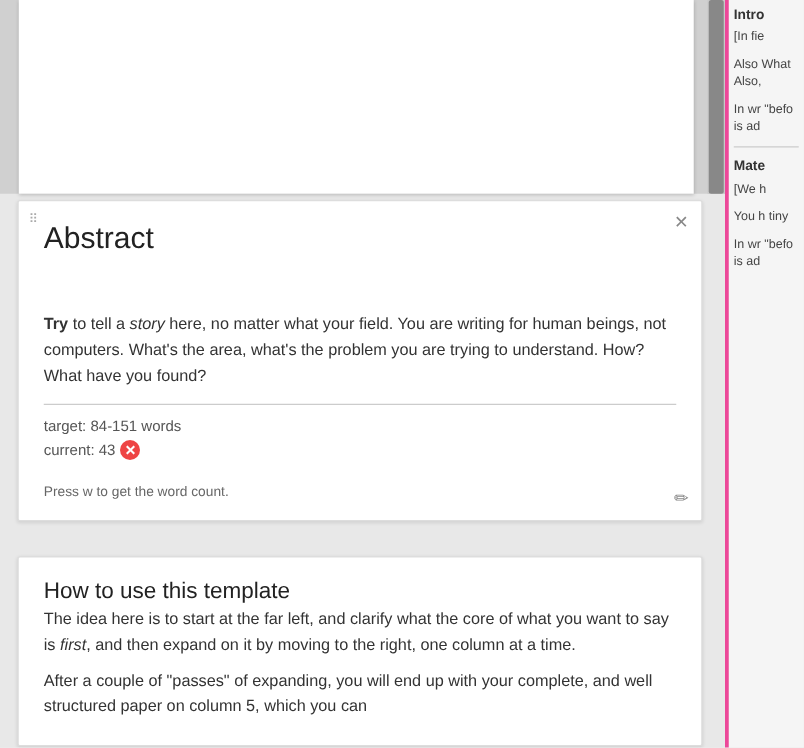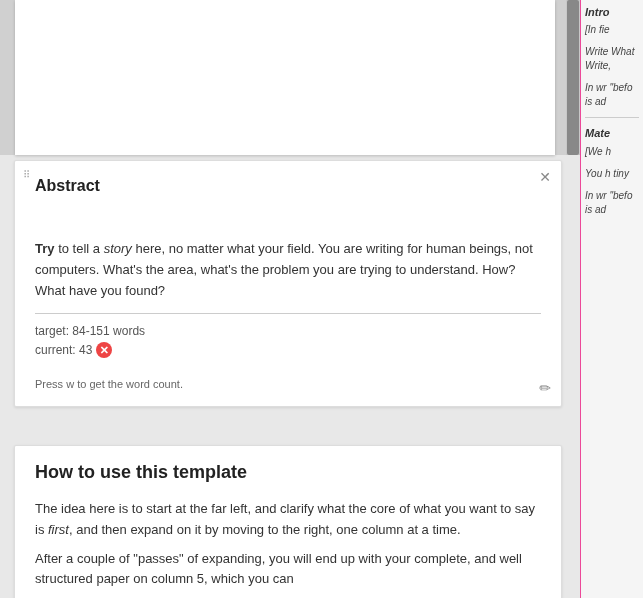--- a/index.html
+++ b/index.html
@@ -103,22 +103,22 @@
       position: absolute;
       top: 8px;
       left: 8px;
       width: 14px;
       height: 14px;
       color: #aaa;
       font-size: 10px;
     }
 
     .abstract-title {
-      font-size: 16px;
-      font-weight: bold;
+      font-size: 24px;
+      font-weight: normal;
       color: #222;
       margin-bottom: 12px;
     }
 
     .abstract-body {
       font-size: 13px;
       color: #333;
       line-height: 1.6;
       margin-bottom: 8px;
       margin-top: 44px;
@@ -190,45 +190,44 @@
       width: 548px;
       background: white;
       border: 1px solid #ddd;
       border-radius: 2px;
       padding: 16px 20px 12px 20px;
       box-shadow: 0 1px 3px rgba(0,0,0,0.1);
     }
 
     .howto-title {
       font-size: 18px;
-      font-weight: bold;
+      font-weight: normal;
       color: #222;
-      margin-bottom: 16px;
+      margin-bottom: 2px;
     }
 
     .howto-body {
       font-size: 13px;
       color: #333;
       line-height: 1.6;
       margin-bottom: 8px;
     }
 
     .howto-body em {
       font-style: italic;
     }
 
     
     .right-panel {
       width: 63px;
       height: 100%;
       background: #f5f5f5;
-      border-left: 1px solid #ec4899;
+      border-left: 3px solid #ec4899;
       overflow: hidden;
       padding: 5px 4px;
-      font-style: italic;
     }
 
     .right-section-title {
       font-size: 11px;
       font-weight: bold;
       color: #333;
       margin-bottom: 4px;
       line-height: 1.3;
     }
 
@@ -304,21 +303,21 @@
         and then expand on it by moving to the right, one column at a time.
       </p>
 
       <p class="howto-body">After a couple of "passes" of expanding, you will end up with your complete, and well structured paper on column 5, which you can</p>
     </div>
   </div>
 
   <div class="right-panel">
     <div class="right-section-title">Intro</div>
     <div class="right-section-text">[In fie</div>
-    <div class="right-section-text">Write What Write,</div>
+    <div class="right-section-text">Also What Also,</div>
     <div class="right-section-text">In wr "befo is ad</div>
 
     <hr class="right-divider">
 
     <div class="right-section-title-2">Mate</div>
     <div class="right-section-text">[We h</div>
     <div class="right-section-text">You h tiny</div>
     <div class="right-section-text">In wr "befo is ad</div>
   </div>
 </div>

